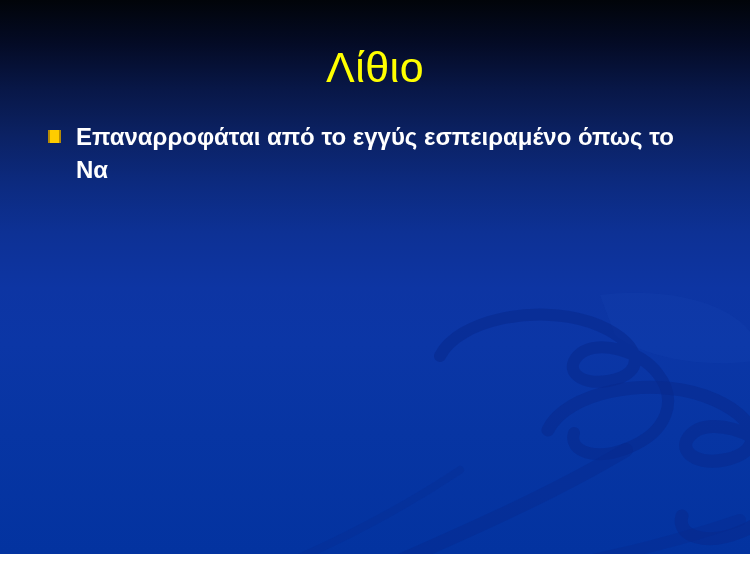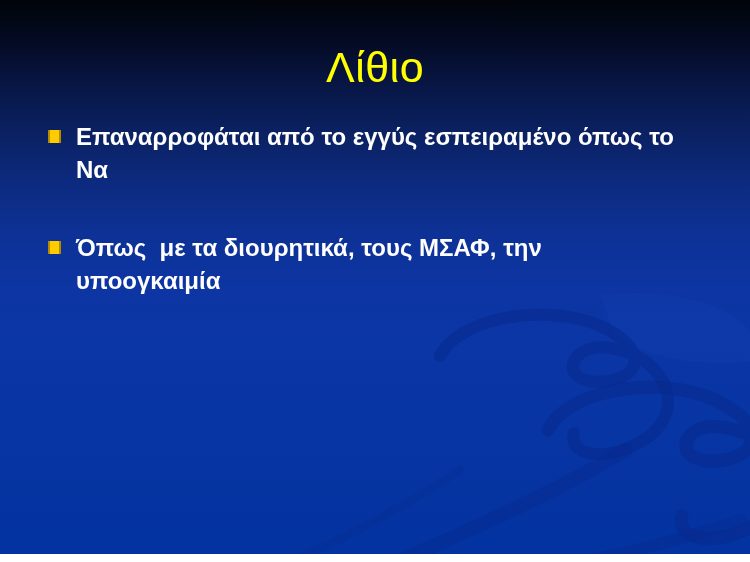--- a/index.html
+++ b/index.html
@@ -110,20 +110,15 @@
   </svg>
 
   <h1 class="slide-title">Λίθιο</h1>
 
   <ul class="bullet-list">
     <li class="bullet-item">
       <span class="bullet-marker"></span>
       <span class="bullet-text">Επαναρροφάται από το εγγύς εσπειραμένο όπως το
 Να</span>
     </li>
-    <li class="bullet-item">
-      <span class="bullet-marker"></span>
-      <span class="bullet-text">Όπως  με τα διουρητικά, τους ΜΣΑΦ, την
-υποογκαιμία</span>
-    </li>
   </ul>
 
 </div>
 
 </body></html>

